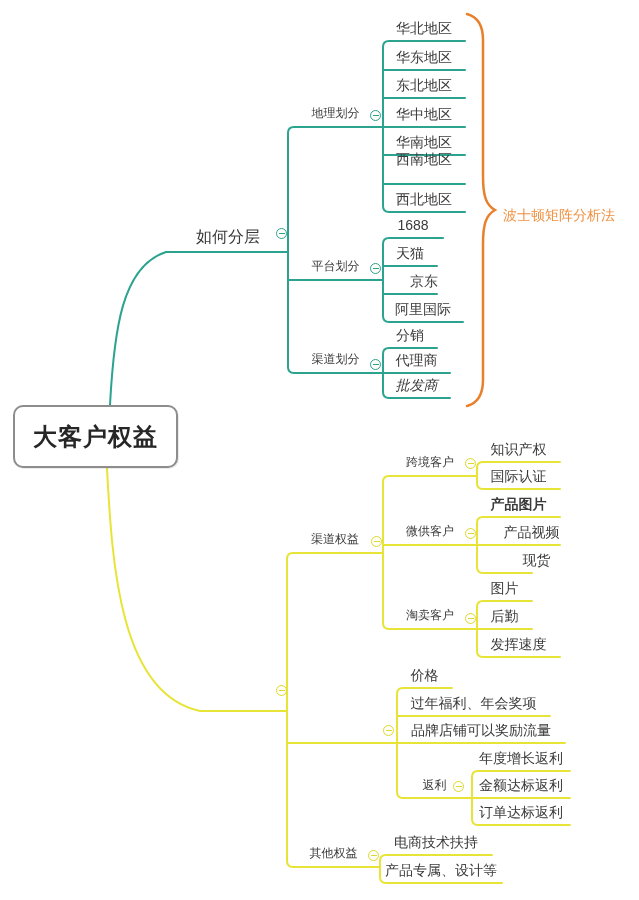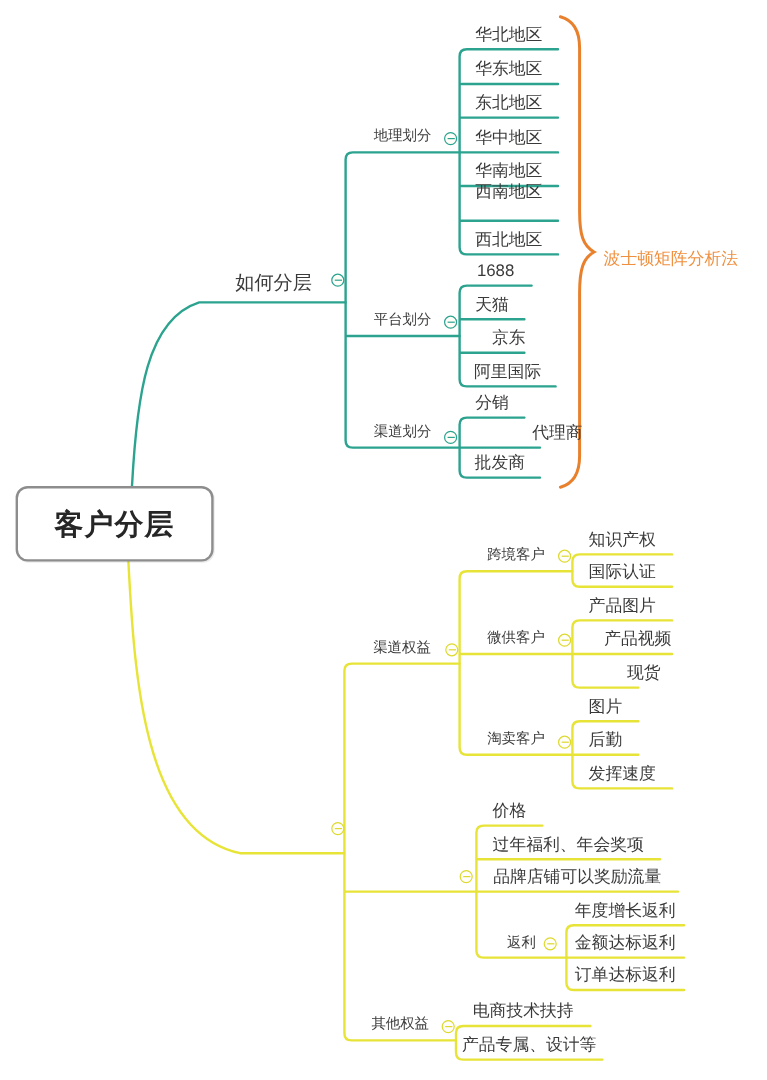--- a/index.html
+++ b/index.html
@@ -63,54 +63,54 @@
       <path d="M570 771 L478 771 Q472 771 472 777 L472 819 Q472 825 478 825 L570 825 M472 798 L570 798"></path>
       <path d="M492 855 L386 855 Q380 855 380 861 L380 877 Q380 883 386 883 L502 883"></path>
     </g>
 
     <g fill="none" stroke-width="2.5" stroke-linecap="round" stroke="#E8802C">
       <path d="M467 14 C478 17 483 26 483 40 L483 176 C483 196 486 205 495 210 C486 215 483 224 483 244 L483 380 C483 394 478 403 467 406"></path>
     </g>
   </svg>
 
   <div class="root-box">
-    <span>客户分层</span>
+    <span>大客户权益</span>
   </div>
 
   <div class="node n18" style="left:168px;top:224px;width:120px;">如何分层</div>
   <div class="node n15" style="left:288px;top:103px;width:95px;">地理划分</div>
   <div class="node n14" style="left:383px;top:18px;width:82px;">华北地区</div>
   <div class="node n14" style="left:383px;top:47px;width:82px;">华东地区</div>
   <div class="node n14" style="left:383px;top:75px;width:82px;">东北地区</div>
   <div class="node n14" style="left:383px;top:104px;width:82px;">华中地区</div>
   <div class="node n14" style="left:383px;top:132px;width:82px;">华南地区</div>
   <div class="node n14" style="left:383px;top:149px;width:82px;">西南地区</div>
   <div class="node n14" style="left:383px;top:189px;width:82px;">西北地区</div>
 
   <div class="node n15" style="left:288px;top:256px;width:95px;">平台划分</div>
   <div class="node n14" style="left:383px;top:215px;width:60px;">1688</div>
   <div class="node n14" style="left:383px;top:243px;width:54px;">天猫</div>
   <div class="node n14" style="left:383px;top:271px;width:54px;margin-left:14px;">京东</div>
   <div class="node n14" style="left:383px;top:299px;width:80px;">阿里国际</div>
 
   <div class="node n15" style="left:288px;top:349px;width:95px;">渠道划分</div>
   <div class="node n14" style="left:383px;top:325px;width:54px;">分销</div>
-  <div class="node n14" style="left:383px;top:350px;width:67px;padding-left:48px;">代理商</div>
-  <div class="node n14" style="left:383px;top:375px;width:67px;">批发商</div>
+  <div class="node n14" style="left:383px;top:350px;width:67px;">代理商</div>
+  <div class="node n14" style="left:383px;top:375px;width:67px;font-style:italic;">批发商</div>
 
   <div class="annotation">波士顿矩阵分析法</div>
 
 
   <div class="node n15" style="left:287px;top:529px;width:96px;">渠道权益</div>
   <div class="node n15" style="left:383px;top:452px;width:94px;">跨境客户</div>
   <div class="node n14" style="left:477px;top:439px;width:83px;">知识产权</div>
   <div class="node n14" style="left:477px;top:466px;width:83px;">国际认证</div>
 
   <div class="node n15" style="left:383px;top:521px;width:94px;">微供客户</div>
-  <div class="node n14" style="left:477px;top:494px;width:83px;">产品图片</div>
+  <div class="node n14" style="left:477px;top:494px;width:83px;font-weight:bold;">产品图片</div>
   <div class="node n14" style="left:477px;top:522px;width:83px;padding-left:13px;">产品视频</div>
   <div class="node n14" style="left:477px;top:550px;width:55px;margin-left:32px;">现货</div>
 
   <div class="node n15" style="left:383px;top:605px;width:94px;">淘卖客户</div>
   <div class="node n14" style="left:477px;top:578px;width:55px;">图片</div>
   <div class="node n14" style="left:477px;top:606px;width:55px;">后勤</div>
   <div class="node n14" style="left:477px;top:634px;width:83px;">发挥速度</div>
 
   <div class="node n14" style="left:397px;top:665px;width:55px;">价格</div>
   <div class="node n14" style="left:397px;top:693px;width:153px;">过年福利、年会奖项</div>

